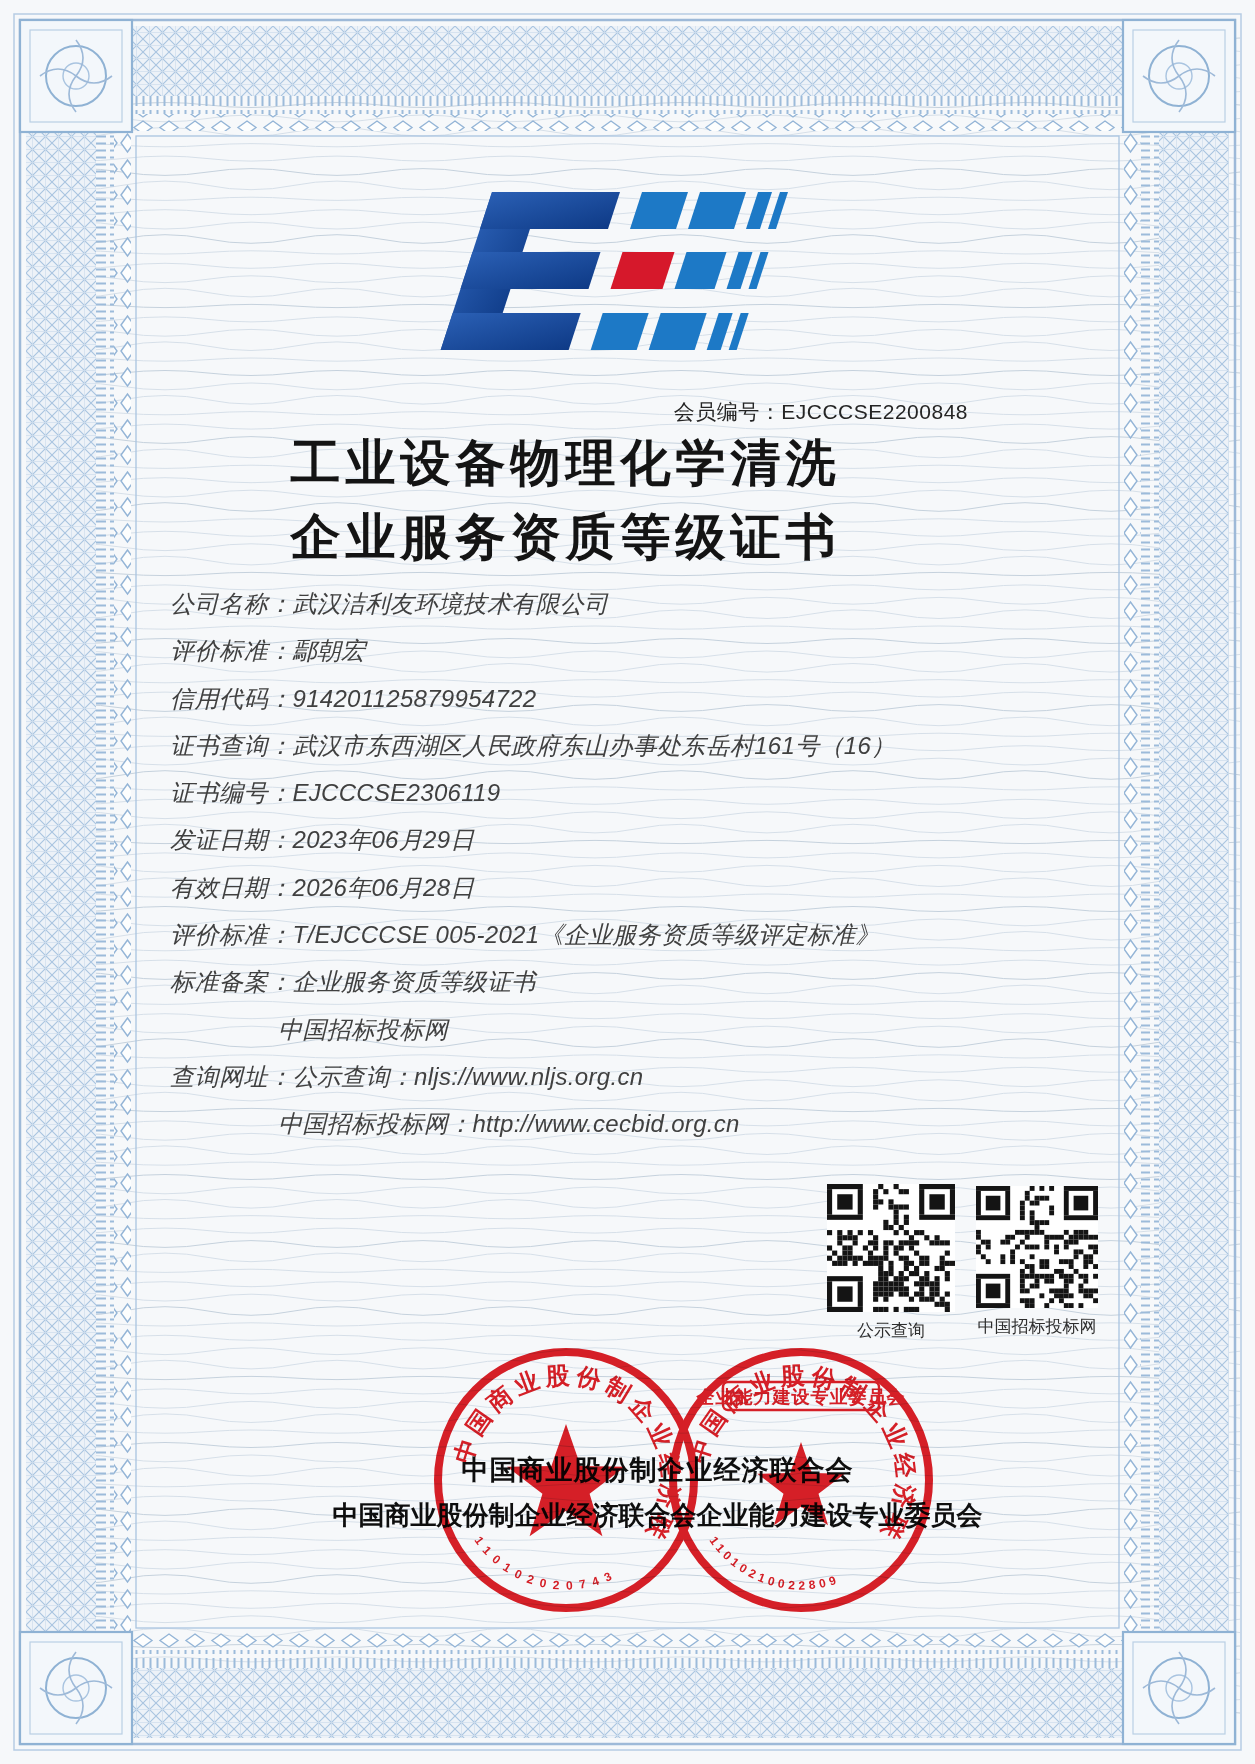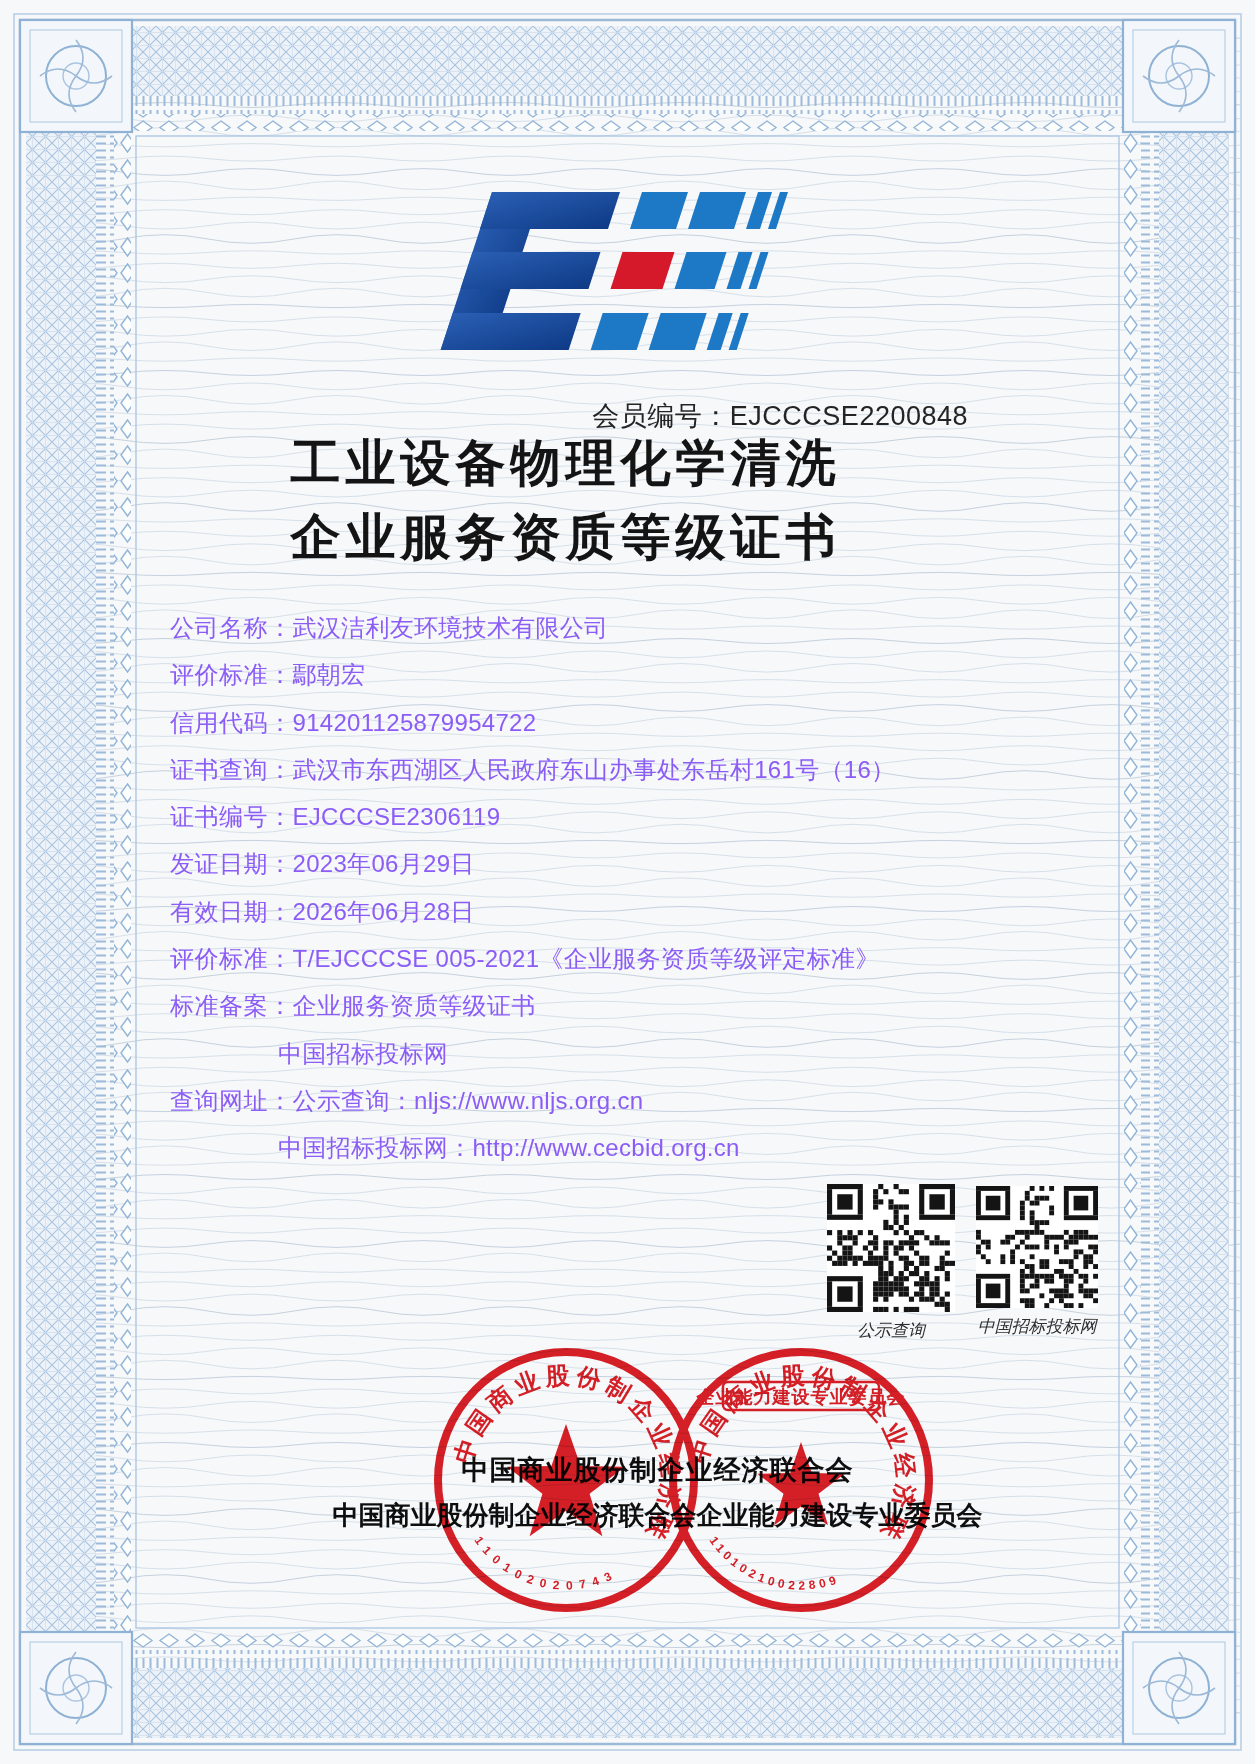--- a/index.html
+++ b/index.html
@@ -1,31 +1,31 @@
 <!DOCTYPE html>
 <html><head>
 <meta charset="utf-8">
 <style>
   html,body{margin:0;padding:0;background:#e9ebed;}
   .page{position:relative;width:1255px;height:1764px;background:#f6f8fa;overflow:hidden;
         font-family:"Liberation Sans","DejaVu Sans",sans-serif;color:#1d1d1f;}
   .abs{position:absolute;left:0;top:0;}
   .logo{position:absolute;left:430px;top:186px;}
-  .member{position:absolute;top:398px;right:287px;font-size:27px;color:#242424;letter-spacing:.5px;}
+  .member{position:absolute;top:398px;right:287px;font-size:21px;color:#242424;letter-spacing:.5px;}
   .title{position:absolute;top:426px;left:-62px;width:100%;text-align:center;
          font-family:"Liberation Serif","DejaVu Serif",serif;font-weight:bold;
          font-size:50px;letter-spacing:5px;line-height:74px;color:#141414;}
-  .fields{position:absolute;left:170px;top:604px;font-size:24px;line-height:47.3px;
-          white-space:nowrap;color:#8b5cf6;}
+  .fields{position:absolute;left:170px;top:580px;font-size:24px;line-height:47.3px;
+          white-space:nowrap;color:#404040;font-style:italic;}
   .frow.indent{padding-left:108px;}
   .flbl{letter-spacing:.5px;}
   .fval{letter-spacing:.3px;}
   .qr{position:absolute;width:150px;text-align:center;}
   .qr svg{display:block;margin:0 auto;background:#ffffff;}
-  .qrlbl{margin-top:7px;font-size:17px;color:#2e2e2e;font-style:italic;}
+  .qrlbl{margin-top:7px;font-size:17px;color:#2e2e2e;}
   .qr1{left:816px;top:1184px;}
   .qr2{left:962px;top:1186px;}
   .issuer{position:absolute;left:30px;width:100%;text-align:center;font-weight:bold;color:#0e0e0e;z-index:4;}
   .issuer1{top:1452px;font-size:27px;letter-spacing:1px;}
   .issuer2{top:1498px;font-size:26px;letter-spacing:0;}
   .stamps{position:absolute;left:420px;top:1338px;mix-blend-mode:multiply;z-index:5;}
   .ring{font-size:24px;letter-spacing:5px;fill:#dd2027;font-weight:bold;}
   .serial{font-size:12px;letter-spacing:7px;fill:#dd2027;font-weight:bold;}
   .serial2{letter-spacing:4px;}
   .banner{font-size:18px;font-weight:bold;fill:#dd2027;letter-spacing:1px;}

